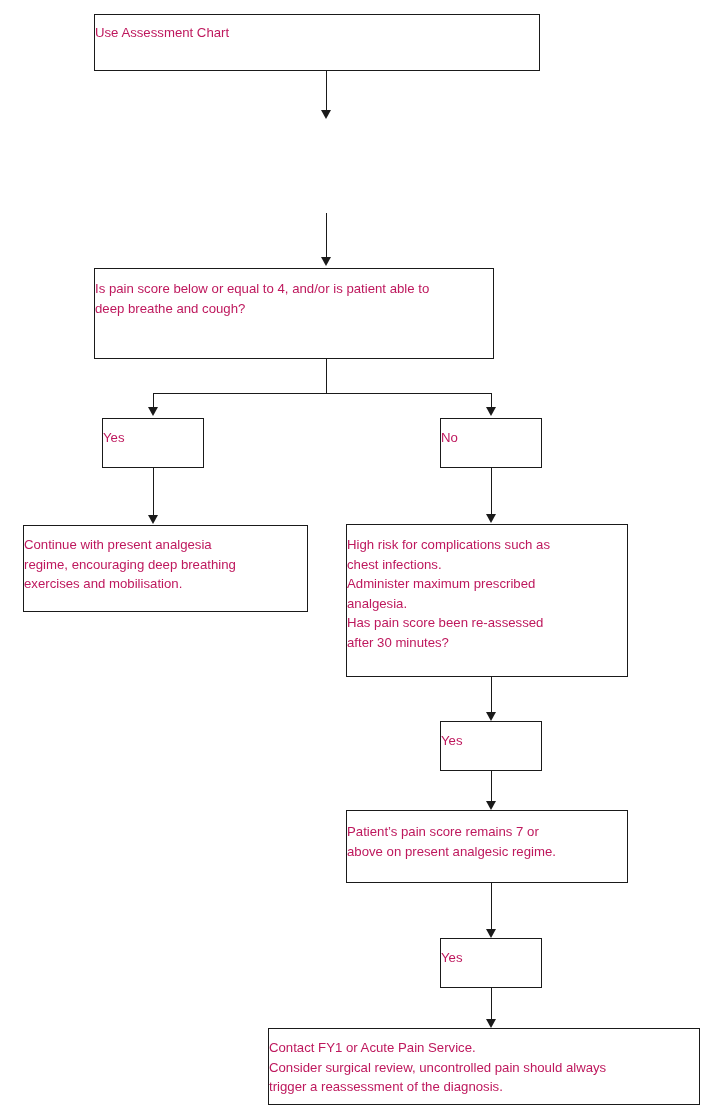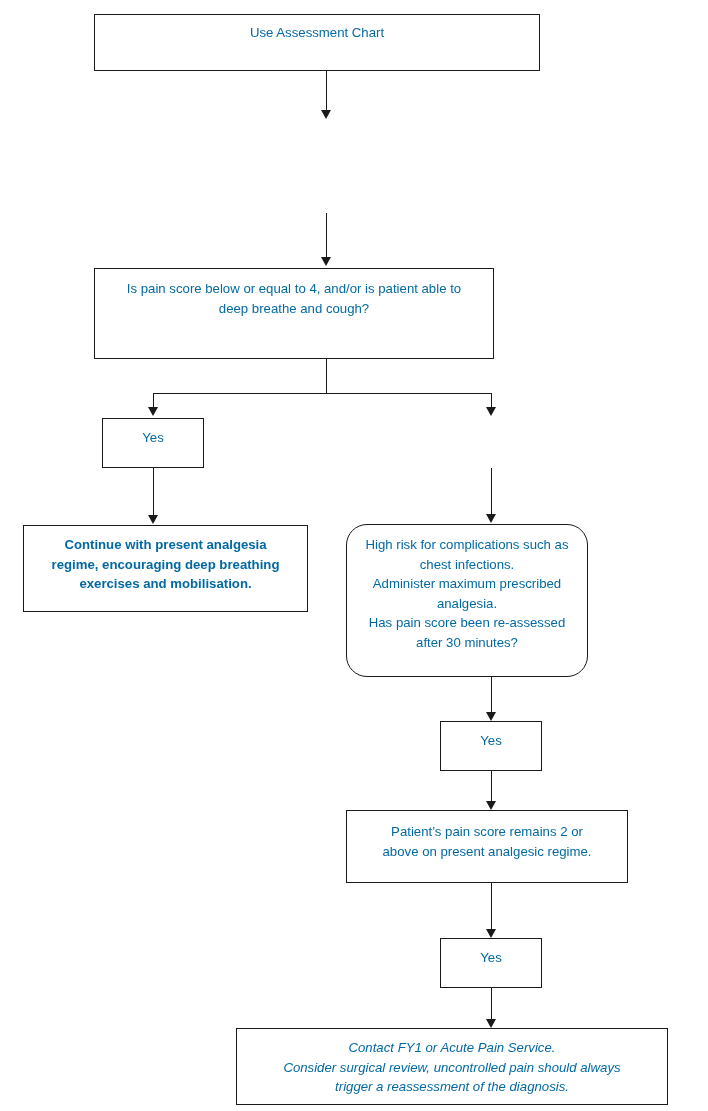--- a/index.html
+++ b/index.html
@@ -23,58 +23,58 @@
     box-sizing: border-box;
     border: 1.4px solid #1a1a1a;
     background: #ffffff;
     display: flex;
     justify-content: center;
     align-items: flex-start;
   }
   .node .txt {
     display: block;
     width: 100%;
-    text-align: center;
+    text-align: left;
     font-size: 13.2px;
     line-height: 19.5px;
     white-space: pre-line;
-    color: #0369a1;
+    color: #be185d;
   }
   
   #n-start      { left: 94px;  top: 14px;   width: 446px; height: 57px;  }
   #n-start .txt { padding-top: 8px; }
 
   #n-ask        { left: 94px;  top: 121px;  width: 446px; height: 92px;  }
   #n-ask .txt   { padding-top: 10px; }
 
   #n-question   { left: 94px;  top: 268px;  width: 400px; height: 91px;  }
   #n-question .txt { padding-top: 10px; }
 
   #n-yes1       { left: 102px; top: 418px;  width: 102px; height: 50px;  }
   #n-yes1 .txt  { padding-top: 9px; }
 
   #n-no1        { left: 440px; top: 418px;  width: 102px; height: 50px;  }
   #n-no1 .txt   { padding-top: 9px; }
 
   #n-continue   { left: 23px;  top: 525px;  width: 285px; height: 87px;  }
-  #n-continue .txt { padding-top: 9px; font-weight: bold; }
+  #n-continue .txt { padding-top: 9px; }
 
-  #n-highrisk   { left: 346px; top: 524px;  width: 242px; height: 153px; border-radius: 21px; }
+  #n-highrisk   { left: 346px; top: 524px;  width: 282px; height: 153px; }
   #n-highrisk .txt { padding-top: 10px; }
 
   #n-yes2       { left: 440px; top: 721px;  width: 102px; height: 50px;  }
   #n-yes2 .txt  { padding-top: 9px; }
 
   #n-remains    { left: 346px; top: 810px;  width: 282px; height: 73px;  }
   #n-remains .txt { padding-top: 11px; }
 
   #n-yes3       { left: 440px; top: 938px;  width: 102px; height: 50px;  }
   #n-yes3 .txt  { padding-top: 9px; }
 
-  #n-contact    { left: 236px; top: 1028px; width: 432px; height: 77px; font-style: italic;  }
+  #n-contact    { left: 268px; top: 1028px; width: 432px; height: 77px;  }
   #n-contact .txt { padding-top: 9px; }
 
   
   .vline {
     position: absolute;
     width: 0;
     border-left: 1.4px solid #1a1a1a;
   }
   .hline {
     position: absolute;
@@ -135,20 +135,23 @@
 
   <div class="node" id="n-question">
     <span class="txt">Is pain score below or equal to 4, and/or is patient able to
 deep breathe and cough?</span>
   </div>
 
   <div class="node" id="n-yes1">
     <span class="txt">Yes</span>
   </div>
 
+  <div class="node" id="n-no1">
+    <span class="txt">No</span>
+  </div>
 
   <div class="node" id="n-continue">
     <span class="txt">Continue with present analgesia
 regime, encouraging deep breathing
 exercises and mobilisation.</span>
   </div>
 
   <div class="node" id="n-highrisk">
     <span class="txt">High risk for complications such as
 chest infections.
@@ -156,21 +159,21 @@
 analgesia.
 Has pain score been re-assessed
 after 30 minutes?</span>
   </div>
 
   <div class="node" id="n-yes2">
     <span class="txt">Yes</span>
   </div>
 
   <div class="node" id="n-remains">
-    <span class="txt">Patient’s pain score remains 2 or
+    <span class="txt">Patient’s pain score remains 7 or
 above on present analgesic regime.</span>
   </div>
 
   <div class="node" id="n-yes3">
     <span class="txt">Yes</span>
   </div>
 
   <div class="node" id="n-contact">
     <span class="txt">Contact FY1 or Acute Pain Service.
 Consider surgical review, uncontrolled pain should always

